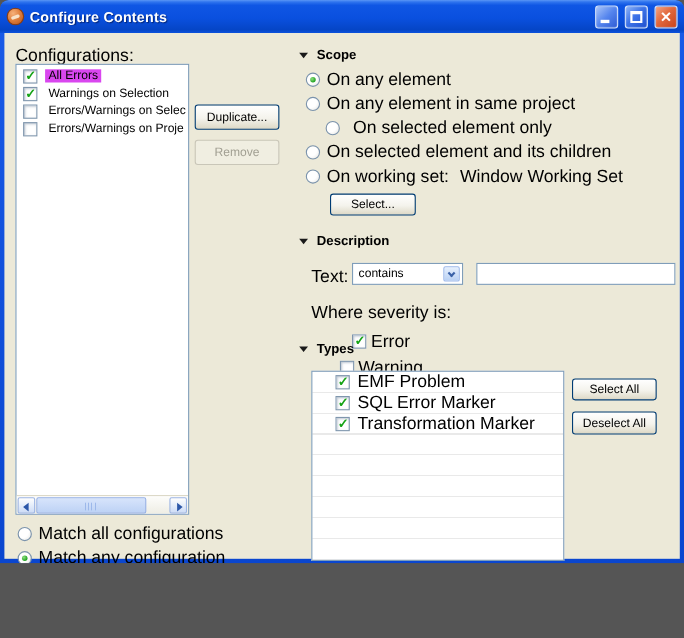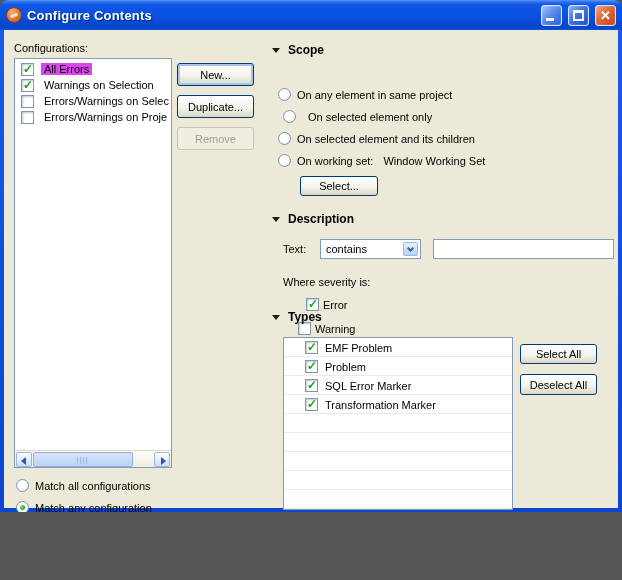--- a/index.html
+++ b/index.html
@@ -45,21 +45,21 @@
   .glyph-close {
     position:absolute; inset:0; color:#fff; font-weight:bold; font-size:13px;
     line-height:19px; text-align:center;
   }
   
   .body {
     position:absolute; top:30px; left:4px; right:4px; bottom:4px;
     background:#ece9d8;
   }
   .abs { position:absolute; }
-  .label { font-size:11px; white-space:nowrap; }
+  .label { font-size:16px; white-space:nowrap; }
   
   .btn {
     border:1px solid #003c74; border-radius:3px;
     background:linear-gradient(180deg,#ffffff 0%,#f4f3ec 55%,#e0dccb 95%,#d5d0bd 100%);
     font-size:11px; color:#000; display:flex; align-items:center; justify-content:center;
     white-space:nowrap; cursor:default;
   }
   .btn.default { box-shadow:inset 0 0 0 2px #a9c4ee; }
   .btn.disabled {
     border-color:#c9c6b8; background:#f0eee1; color:#a19f92; box-shadow:none;
@@ -181,43 +181,46 @@
         <div class="scroll-btn left">
             <span class="arr arr-left"></span>
           </div>
         <div class="scroll-thumb"></div>
         <div class="scroll-btn right">
             <span class="arr arr-right"></span>
           </div>
       </div>
     </div>
 
-    <div class="abs btn default" style="left:173px; top:33px; width:77px; height:23px;">New...</div>
     <div class="abs btn disabled" style="left:173px; top:97px; width:77px; height:23px;">Remove</div>
     <div class="abs btn" style="left:173px; top:65px; width:77px; height:23px;">Duplicate...</div>
 
     <div class="abs opt-row" style="left:12px; top:448px;">
       <span class="radio"></span>
       <span class="label">Match all configurations</span>
     </div>
     <div class="abs opt-row" style="left:12px; top:470px;">
       <span class="radio checked"></span>
       <span class="label">Match any configuration</span>
     </div>
 
     <div class="abs section-header" style="left:268px; top:13px;">
       <span class="tri"></span>
       <span>Scope</span>
     </div>
 
+    <div class="abs opt-row" style="left:274px; top:35px;">
+      <span class="radio checked"></span>
+      <span class="label">On any element</span>
+    </div>
     <div class="abs opt-row" style="left:274px; top:57px;">
       <span class="radio"></span>
       <span class="label">On any element in same project</span>
     </div>
-    <div class="abs opt-row" style="left:279px; top:79px;gap:12px;">
+    <div class="abs opt-row" style="left:292px; top:79px;gap:12px;">
       <span class="radio"></span>
       <span class="label">On selected element only</span>
     </div>
     <div class="abs opt-row" style="left:274px; top:101px;">
       <span class="radio"></span>
       <span class="label">On selected element and its children</span>
     </div>
     <div class="abs opt-row" style="left:274px; top:123px;justify-content:space-between;">
       <span class="radio"></span>
       <span class="label">On working set:</span>
@@ -261,24 +264,20 @@
       <span>Types</span>
     </div>
 
     <div class="abs types-list" style="left:279px; top:307px; width:230px; height:173px;">
       <div class="type-row">
         <span class="checkbox checked"></span>
         <span class="label">EMF Problem</span>
       </div>
       <div class="type-row">
         <span class="checkbox checked"></span>
-        <span class="label">Problem</span>
-      </div>
-      <div class="type-row">
-        <span class="checkbox checked"></span>
         <span class="label">SQL Error Marker</span>
       </div>
       <div class="type-row">
         <span class="checkbox checked"></span>
         <span class="label">Transformation Marker</span>
       </div>
     </div>
 
     <div class="abs btn" style="left:516px; top:314px; width:77px; height:20px;">Select All</div>
     <div class="abs btn" style="left:516px; top:344px; width:77px; height:21px;">Deselect All</div>

